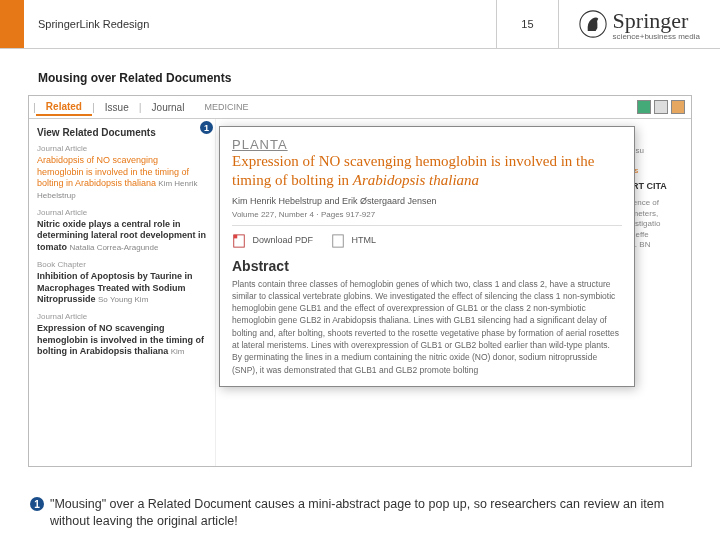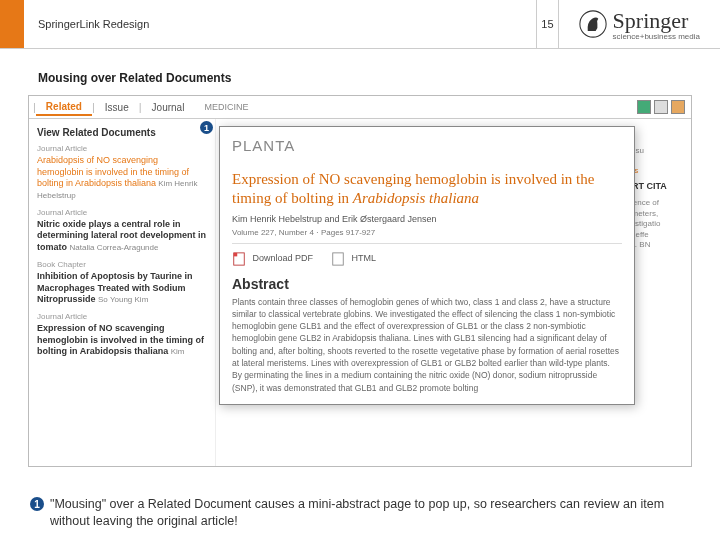--- a/index.html
+++ b/index.html
@@ -25,21 +25,21 @@
   }
   .header-title {
     font-size: 11px;
     color: #333;
     margin-left: 14px;
     flex: 1;
   }
   .page-num {
     font-size: 11px;
     color: #333;
-    padding: 0 4px;
+    padding: 0 24px;
     border-left: 1px solid #ccc;
     border-right: 1px solid #ccc;
     height: 48px;
     display: flex;
     align-items: center;
   }
   .logo-area {
     display: flex;
     align-items: center;
     padding: 0 20px;
@@ -171,24 +171,25 @@
     top: 30px;
     left: 190px;
     width: 390px;
     background: #fff;
     border: 1px solid #888;
     box-shadow: 2px 2px 10px rgba(0,0,0,0.25);
     padding: 10px 12px;
     z-index: 10;
   }
   .popup-journal {
-    font-size: 15px;
+    font-size: 13px;
     letter-spacing: 1px;
     color: #888;
-    margin-bottom: 16px;
+    margin-bottom: 0;
+    text-decoration: underline;
   }
   .popup-title {
     font-family: "Times New Roman", serif;
     font-size: 15px;
     color: #d66a0e;
     line-height: 1.25;
     margin-bottom: 6px;
   }
   .popup-title i { font-style: italic; }
   .popup-auth {

